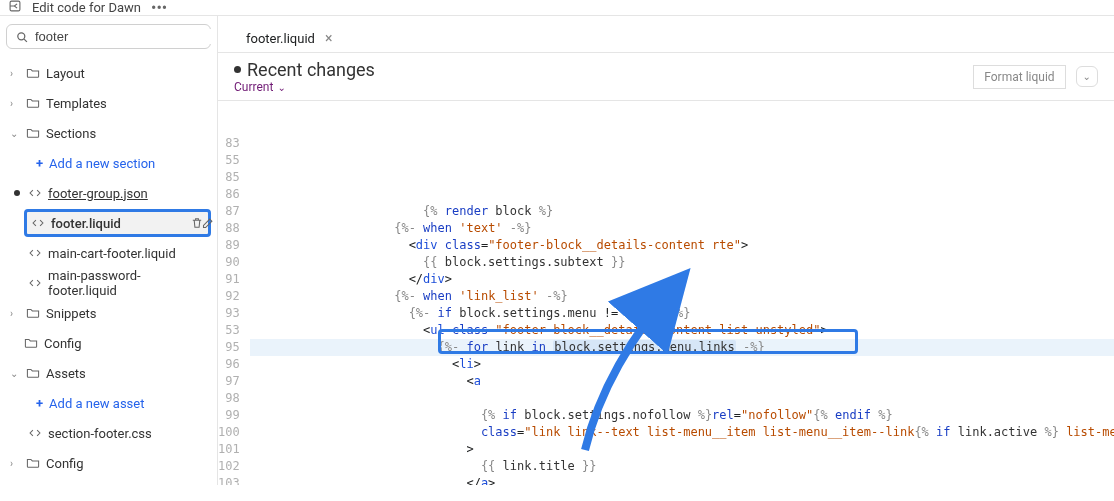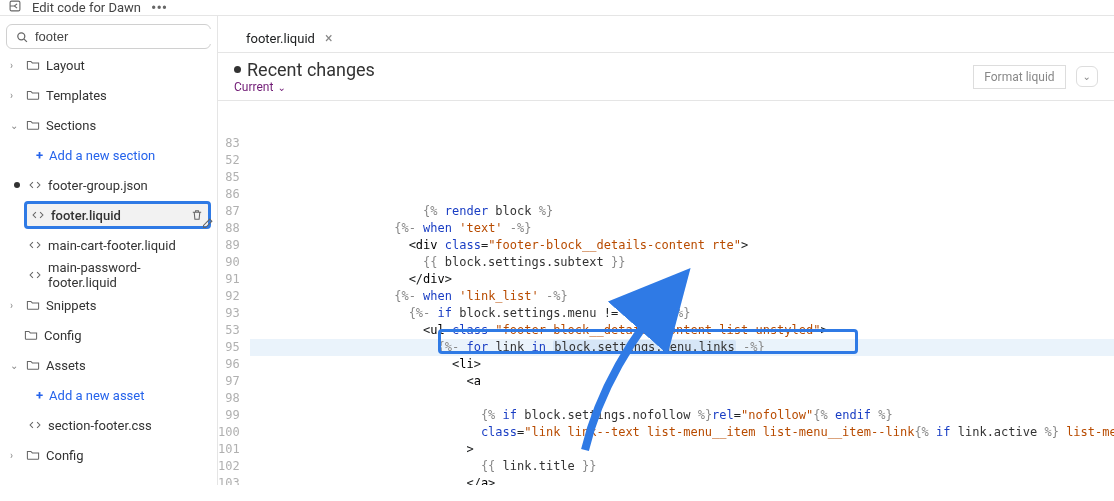--- a/index.html
+++ b/index.html
@@ -32,20 +32,21 @@
   flex-direction: column;
   padding: 8px 6px;
   gap: 2px;
 }
 .search {
   display: flex;
   align-items: center;
   border: 1px solid #d0d0d0;
   border-radius: 6px;
   padding: 4px 8px;
+  margin-bottom: 8px;
   gap: 6px;
 }
 .search input {
   border: none;
   outline: none;
   flex: 1;
   font-size: 13px;
   color: #444;
 }
 .tree-row {
@@ -138,21 +139,21 @@
 .code-inner { display: flex; }
 .gutter {
   text-align: right;
   color: #b0b0b0;
   padding-right: 10px;
   width: 46px;
   user-select: none;
 }
 .gutter div, .lines div { height: 17px; }
 .lines { flex: 1; position: relative; }
-.tok-tag { color: #000000; }
+.tok-tag { color: #1d4ed8; }
 .tok-kw  { color: #1a3ec4; }
 .tok-str { color: #b84b00; }
 .tok-var { color: #333; }
 .tok-dim { color: #888; }
 .tok-bool{ color: #2a7a2a; }
 .line-hl { background: #eaf3fb; }
 .sel-bg  { background: #d6e6f7; padding: 0 1px; border-radius: 2px; }
 .line-box95 {
   position: absolute;
   border: 3px solid #2f7ae5;
@@ -211,21 +212,21 @@
       <span class="chev">⌄</span>
       <svg class="icon-svg dim" viewBox="0 0 20 20" fill="none" stroke="currentColor" stroke-width="1.5">
           <path d="M2 5h5l2 2h9v8a1 1 0 0 1-1 1H3a1 1 0 0 1-1-1V5z"></path>
         </svg>
       <span>Sections</span>
     </div>
     <div class="tree-row indent1 add">
       <span class="plus">+</span>
       <span>Add a new section</span>
     </div>
-    <div class="tree-row indent1" style="padding-left:8px;">
+    <div class="tree-row indent1" style="padding-left:8px;text-decoration:underline;">
       <span style="width:6px;height:6px;border-radius:50%;background:#333;margin-right:2px;"></span>
       <svg class="icon-svg dim" viewBox="0 0 20 20" fill="none" stroke="currentColor" stroke-width="1.5">
           <path d="M7 6l-4 4 4 4M13 6l4 4-4 4"></path>
         </svg>
       <span>footer-group.json</span>
     </div>
     <div class="tree-row selected">
       <svg class="icon-svg dim" viewBox="0 0 20 20" fill="none" stroke="currentColor" stroke-width="1.5">
           <path d="M7 6l-4 4 4 4M13 6l4 4-4 4"></path>
         </svg>
@@ -309,21 +310,21 @@
           <span style="font-size:10px;">⌄</span>
         </span>
       </div>
       <div class="spacer"></div>
       <span class="fmt">Format liquid</span>
       <span class="fmt-drop">⌄</span>
     </div>
 
     <div class="code">
       <div class="code-inner">
-        <div class="gutter" id="gutter"><div>83</div><div>52</div><div>85</div><div>86</div><div>87</div><div>88</div><div>89</div><div>90</div><div>91</div><div>92</div><div>93</div><div>53</div><div>95</div><div>96</div><div>97</div><div>98</div><div>99</div><div>100</div><div>101</div><div>102</div><div>103</div></div>
+        <div class="gutter" id="gutter"><div>83</div><div>55</div><div>85</div><div>86</div><div>87</div><div>88</div><div>89</div><div>90</div><div>91</div><div>92</div><div>93</div><div>53</div><div>95</div><div>96</div><div>97</div><div>98</div><div>99</div><div>100</div><div>101</div><div>102</div><div>103</div></div>
         <div class="lines" id="codelines">
           <div class="line-box95" id="line-box" style="top: 194px; left: 188px; width: 420px; height: 25px;"></div>
           
         <div>&nbsp;&nbsp;&nbsp;&nbsp;&nbsp;&nbsp;&nbsp;&nbsp;&nbsp;&nbsp;&nbsp;&nbsp;&nbsp;&nbsp;&nbsp;&nbsp;&nbsp;&nbsp;&nbsp;&nbsp;&nbsp;&nbsp;&nbsp;&nbsp;<span class="tok-dim">{%</span> <span class="tok-kw">render</span> <span class="tok-var">block</span> <span class="tok-dim">%}</span></div><div>&nbsp;&nbsp;&nbsp;&nbsp;&nbsp;&nbsp;&nbsp;&nbsp;&nbsp;&nbsp;&nbsp;&nbsp;&nbsp;&nbsp;&nbsp;&nbsp;&nbsp;&nbsp;&nbsp;&nbsp;<span class="tok-dim">{%-</span> <span class="tok-kw">when</span> <span class="tok-str">'text'</span> <span class="tok-dim">-%}</span></div><div>&nbsp;&nbsp;&nbsp;&nbsp;&nbsp;&nbsp;&nbsp;&nbsp;&nbsp;&nbsp;&nbsp;&nbsp;&nbsp;&nbsp;&nbsp;&nbsp;&nbsp;&nbsp;&nbsp;&nbsp;&nbsp;&nbsp;&lt;<span class="tok-tag">div</span> <span class="tok-kw">class</span>=<span class="tok-str">"footer-block__details-content rte"</span>&gt;</div><div>&nbsp;&nbsp;&nbsp;&nbsp;&nbsp;&nbsp;&nbsp;&nbsp;&nbsp;&nbsp;&nbsp;&nbsp;&nbsp;&nbsp;&nbsp;&nbsp;&nbsp;&nbsp;&nbsp;&nbsp;&nbsp;&nbsp;&nbsp;&nbsp;<span class="tok-dim">{{ </span><span class="tok-var">block.settings.subtext</span><span class="tok-dim"> }}</span></div><div>&nbsp;&nbsp;&nbsp;&nbsp;&nbsp;&nbsp;&nbsp;&nbsp;&nbsp;&nbsp;&nbsp;&nbsp;&nbsp;&nbsp;&nbsp;&nbsp;&nbsp;&nbsp;&nbsp;&nbsp;&nbsp;&nbsp;&lt;/<span class="tok-tag">div</span>&gt;</div><div>&nbsp;&nbsp;&nbsp;&nbsp;&nbsp;&nbsp;&nbsp;&nbsp;&nbsp;&nbsp;&nbsp;&nbsp;&nbsp;&nbsp;&nbsp;&nbsp;&nbsp;&nbsp;&nbsp;&nbsp;<span class="tok-dim">{%-</span> <span class="tok-kw">when</span> <span class="tok-str">'link_list'</span> <span class="tok-dim">-%}</span></div><div>&nbsp;&nbsp;&nbsp;&nbsp;&nbsp;&nbsp;&nbsp;&nbsp;&nbsp;&nbsp;&nbsp;&nbsp;&nbsp;&nbsp;&nbsp;&nbsp;&nbsp;&nbsp;&nbsp;&nbsp;&nbsp;&nbsp;<span class="tok-dim">{%-</span> <span class="tok-kw">if</span> <span class="tok-var">block.settings.menu</span> != <span class="tok-bool">blank</span> <span class="tok-dim">-%}</span></div><div>&nbsp;&nbsp;&nbsp;&nbsp;&nbsp;&nbsp;&nbsp;&nbsp;&nbsp;&nbsp;&nbsp;&nbsp;&nbsp;&nbsp;&nbsp;&nbsp;&nbsp;&nbsp;&nbsp;&nbsp;&nbsp;&nbsp;&nbsp;&nbsp;&lt;<span class="tok-tag">ul</span> <span class="tok-kw">class</span>=<span class="tok-str">"footer-block__details-content list-unstyled"</span>&gt;</div><div class="line-hl">&nbsp;&nbsp;&nbsp;&nbsp;&nbsp;&nbsp;&nbsp;&nbsp;&nbsp;&nbsp;&nbsp;&nbsp;&nbsp;&nbsp;&nbsp;&nbsp;&nbsp;&nbsp;&nbsp;&nbsp;&nbsp;&nbsp;&nbsp;&nbsp;&nbsp;&nbsp;<span class="tok-dim">{%-</span> <span class="tok-kw">for</span> <span class="tok-var">link</span> <span class="tok-kw">in</span> <span class="sel-bg"><span class="tok-var">block.settings.menu.links</span></span> <span class="tok-dim">-%}</span></div><div>&nbsp;&nbsp;&nbsp;&nbsp;&nbsp;&nbsp;&nbsp;&nbsp;&nbsp;&nbsp;&nbsp;&nbsp;&nbsp;&nbsp;&nbsp;&nbsp;&nbsp;&nbsp;&nbsp;&nbsp;&nbsp;&nbsp;&nbsp;&nbsp;&nbsp;&nbsp;&nbsp;&nbsp;&lt;<span class="tok-tag">li</span>&gt;</div><div>&nbsp;&nbsp;&nbsp;&nbsp;&nbsp;&nbsp;&nbsp;&nbsp;&nbsp;&nbsp;&nbsp;&nbsp;&nbsp;&nbsp;&nbsp;&nbsp;&nbsp;&nbsp;&nbsp;&nbsp;&nbsp;&nbsp;&nbsp;&nbsp;&nbsp;&nbsp;&nbsp;&nbsp;&nbsp;&nbsp;&lt;<span class="tok-tag">a</span></div><div>&nbsp;&nbsp;&nbsp;&nbsp;&nbsp;&nbsp;&nbsp;&nbsp;&nbsp;&nbsp;&nbsp;&nbsp;&nbsp;&nbsp;&nbsp;&nbsp;&nbsp;&nbsp;&nbsp;&nbsp;&nbsp;&nbsp;&nbsp;&nbsp;&nbsp;&nbsp;&nbsp;&nbsp;&nbsp;&nbsp;&nbsp;&nbsp;</div><div>&nbsp;&nbsp;&nbsp;&nbsp;&nbsp;&nbsp;&nbsp;&nbsp;&nbsp;&nbsp;&nbsp;&nbsp;&nbsp;&nbsp;&nbsp;&nbsp;&nbsp;&nbsp;&nbsp;&nbsp;&nbsp;&nbsp;&nbsp;&nbsp;&nbsp;&nbsp;&nbsp;&nbsp;&nbsp;&nbsp;&nbsp;&nbsp;<span class="tok-dim">{%</span> <span class="tok-kw">if</span> <span class="tok-var">block.settings.nofollow</span> <span class="tok-dim">%}</span><span class="tok-kw">rel</span>=<span class="tok-str">"nofollow"</span><span class="tok-dim">{%</span> <span class="tok-kw">endif</span> <span class="tok-dim">%}</span></div><div>&nbsp;&nbsp;&nbsp;&nbsp;&nbsp;&nbsp;&nbsp;&nbsp;&nbsp;&nbsp;&nbsp;&nbsp;&nbsp;&nbsp;&nbsp;&nbsp;&nbsp;&nbsp;&nbsp;&nbsp;&nbsp;&nbsp;&nbsp;&nbsp;&nbsp;&nbsp;&nbsp;&nbsp;&nbsp;&nbsp;&nbsp;&nbsp;<span class="tok-kw">class</span>=<span class="tok-str">"link link--text list-menu__item list-menu__item--link</span><span class="tok-dim">{%</span> <span class="tok-kw">if</span> <span class="tok-var">link.active</span> <span class="tok-dim">%}</span><span class="tok-str"> list-menu__item--active</span>  </div><div>&nbsp;&nbsp;&nbsp;&nbsp;&nbsp;&nbsp;&nbsp;&nbsp;&nbsp;&nbsp;&nbsp;&nbsp;&nbsp;&nbsp;&nbsp;&nbsp;&nbsp;&nbsp;&nbsp;&nbsp;&nbsp;&nbsp;&nbsp;&nbsp;&nbsp;&nbsp;&nbsp;&nbsp;&nbsp;&nbsp;&gt;</div><div>&nbsp;&nbsp;&nbsp;&nbsp;&nbsp;&nbsp;&nbsp;&nbsp;&nbsp;&nbsp;&nbsp;&nbsp;&nbsp;&nbsp;&nbsp;&nbsp;&nbsp;&nbsp;&nbsp;&nbsp;&nbsp;&nbsp;&nbsp;&nbsp;&nbsp;&nbsp;&nbsp;&nbsp;&nbsp;&nbsp;&nbsp;&nbsp;<span class="tok-dim">{{ </span><span class="tok-var">link.title</span><span class="tok-dim"> }}</span></div><div>&nbsp;&nbsp;&nbsp;&nbsp;&nbsp;&nbsp;&nbsp;&nbsp;&nbsp;&nbsp;&nbsp;&nbsp;&nbsp;&nbsp;&nbsp;&nbsp;&nbsp;&nbsp;&nbsp;&nbsp;&nbsp;&nbsp;&nbsp;&nbsp;&nbsp;&nbsp;&nbsp;&nbsp;&nbsp;&nbsp;&lt;/<span class="tok-tag">a</span>&gt;</div><svg class="arrow-svg" viewBox="0 0 120 190">
             <defs>
               <marker id="arrh" markerWidth="10" markerHeight="10" refX="8" refY="5" orient="auto">
                 <path d="M0,0 L10,5 L0,10 z" fill="#2f7ae5"></path>
               </marker>
             </defs>
             <path d="M10,185 Q30,100 105,15" stroke="#2f7ae5" stroke-width="8" fill="none" marker-end="url(#arrh)"></path>

